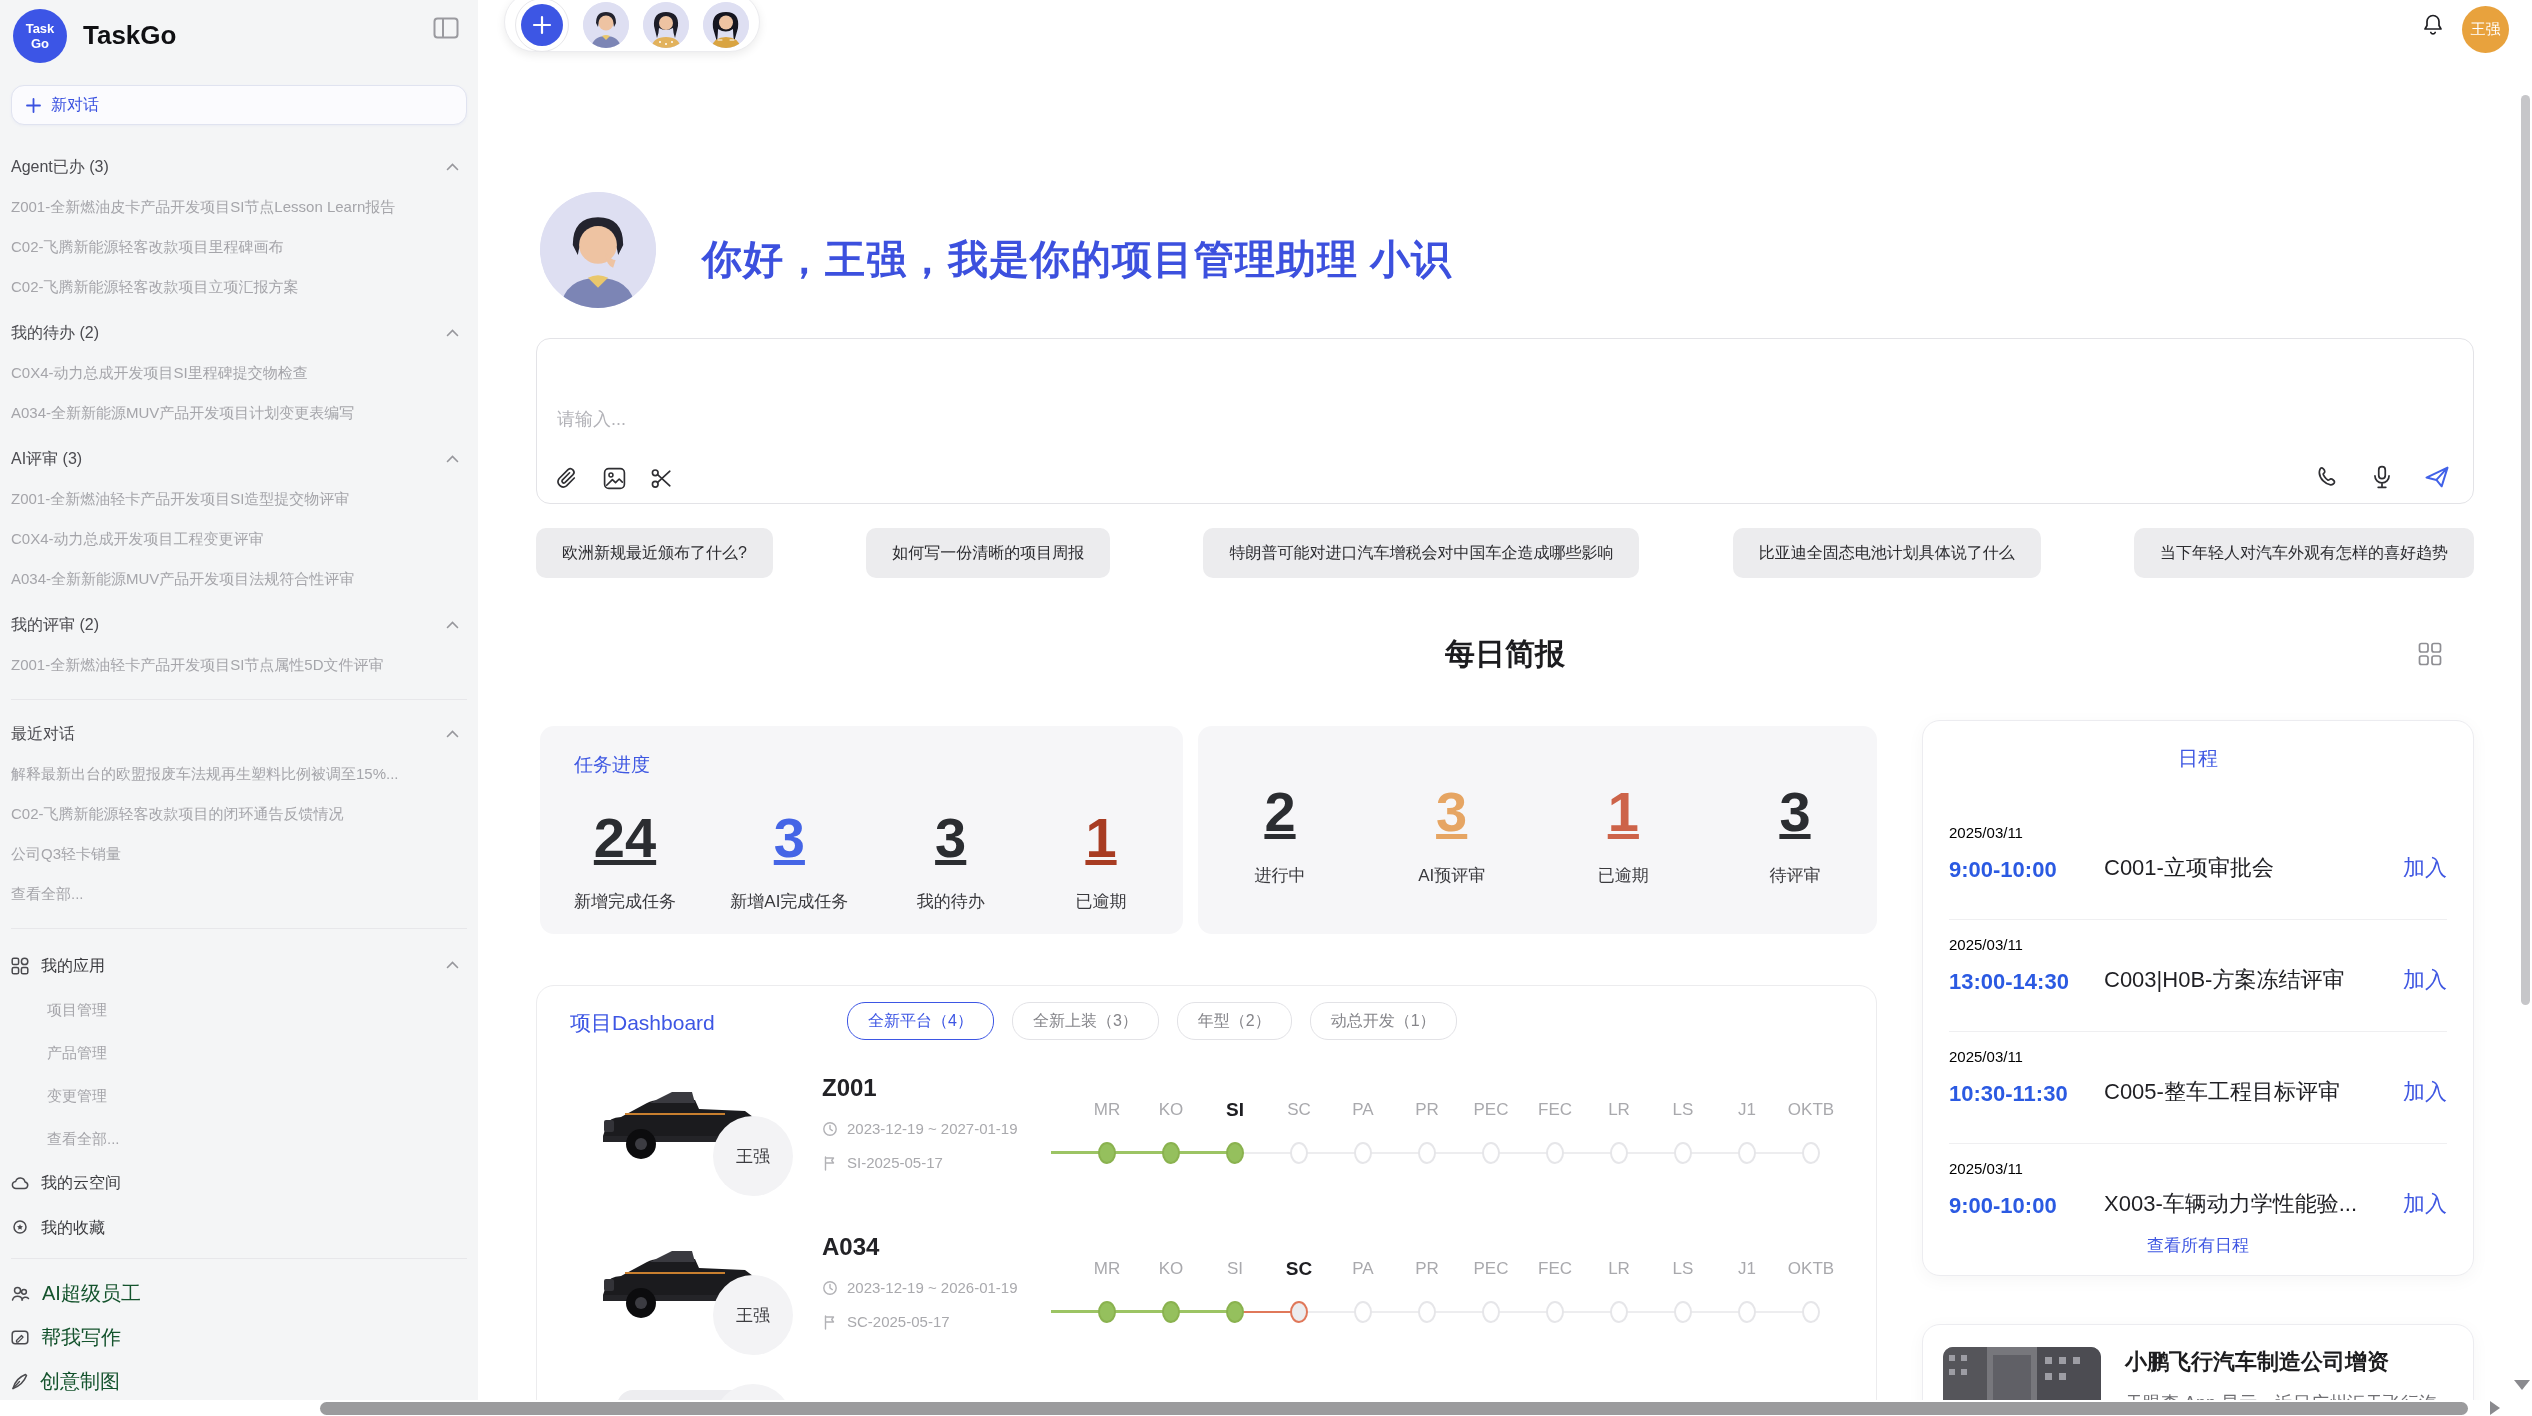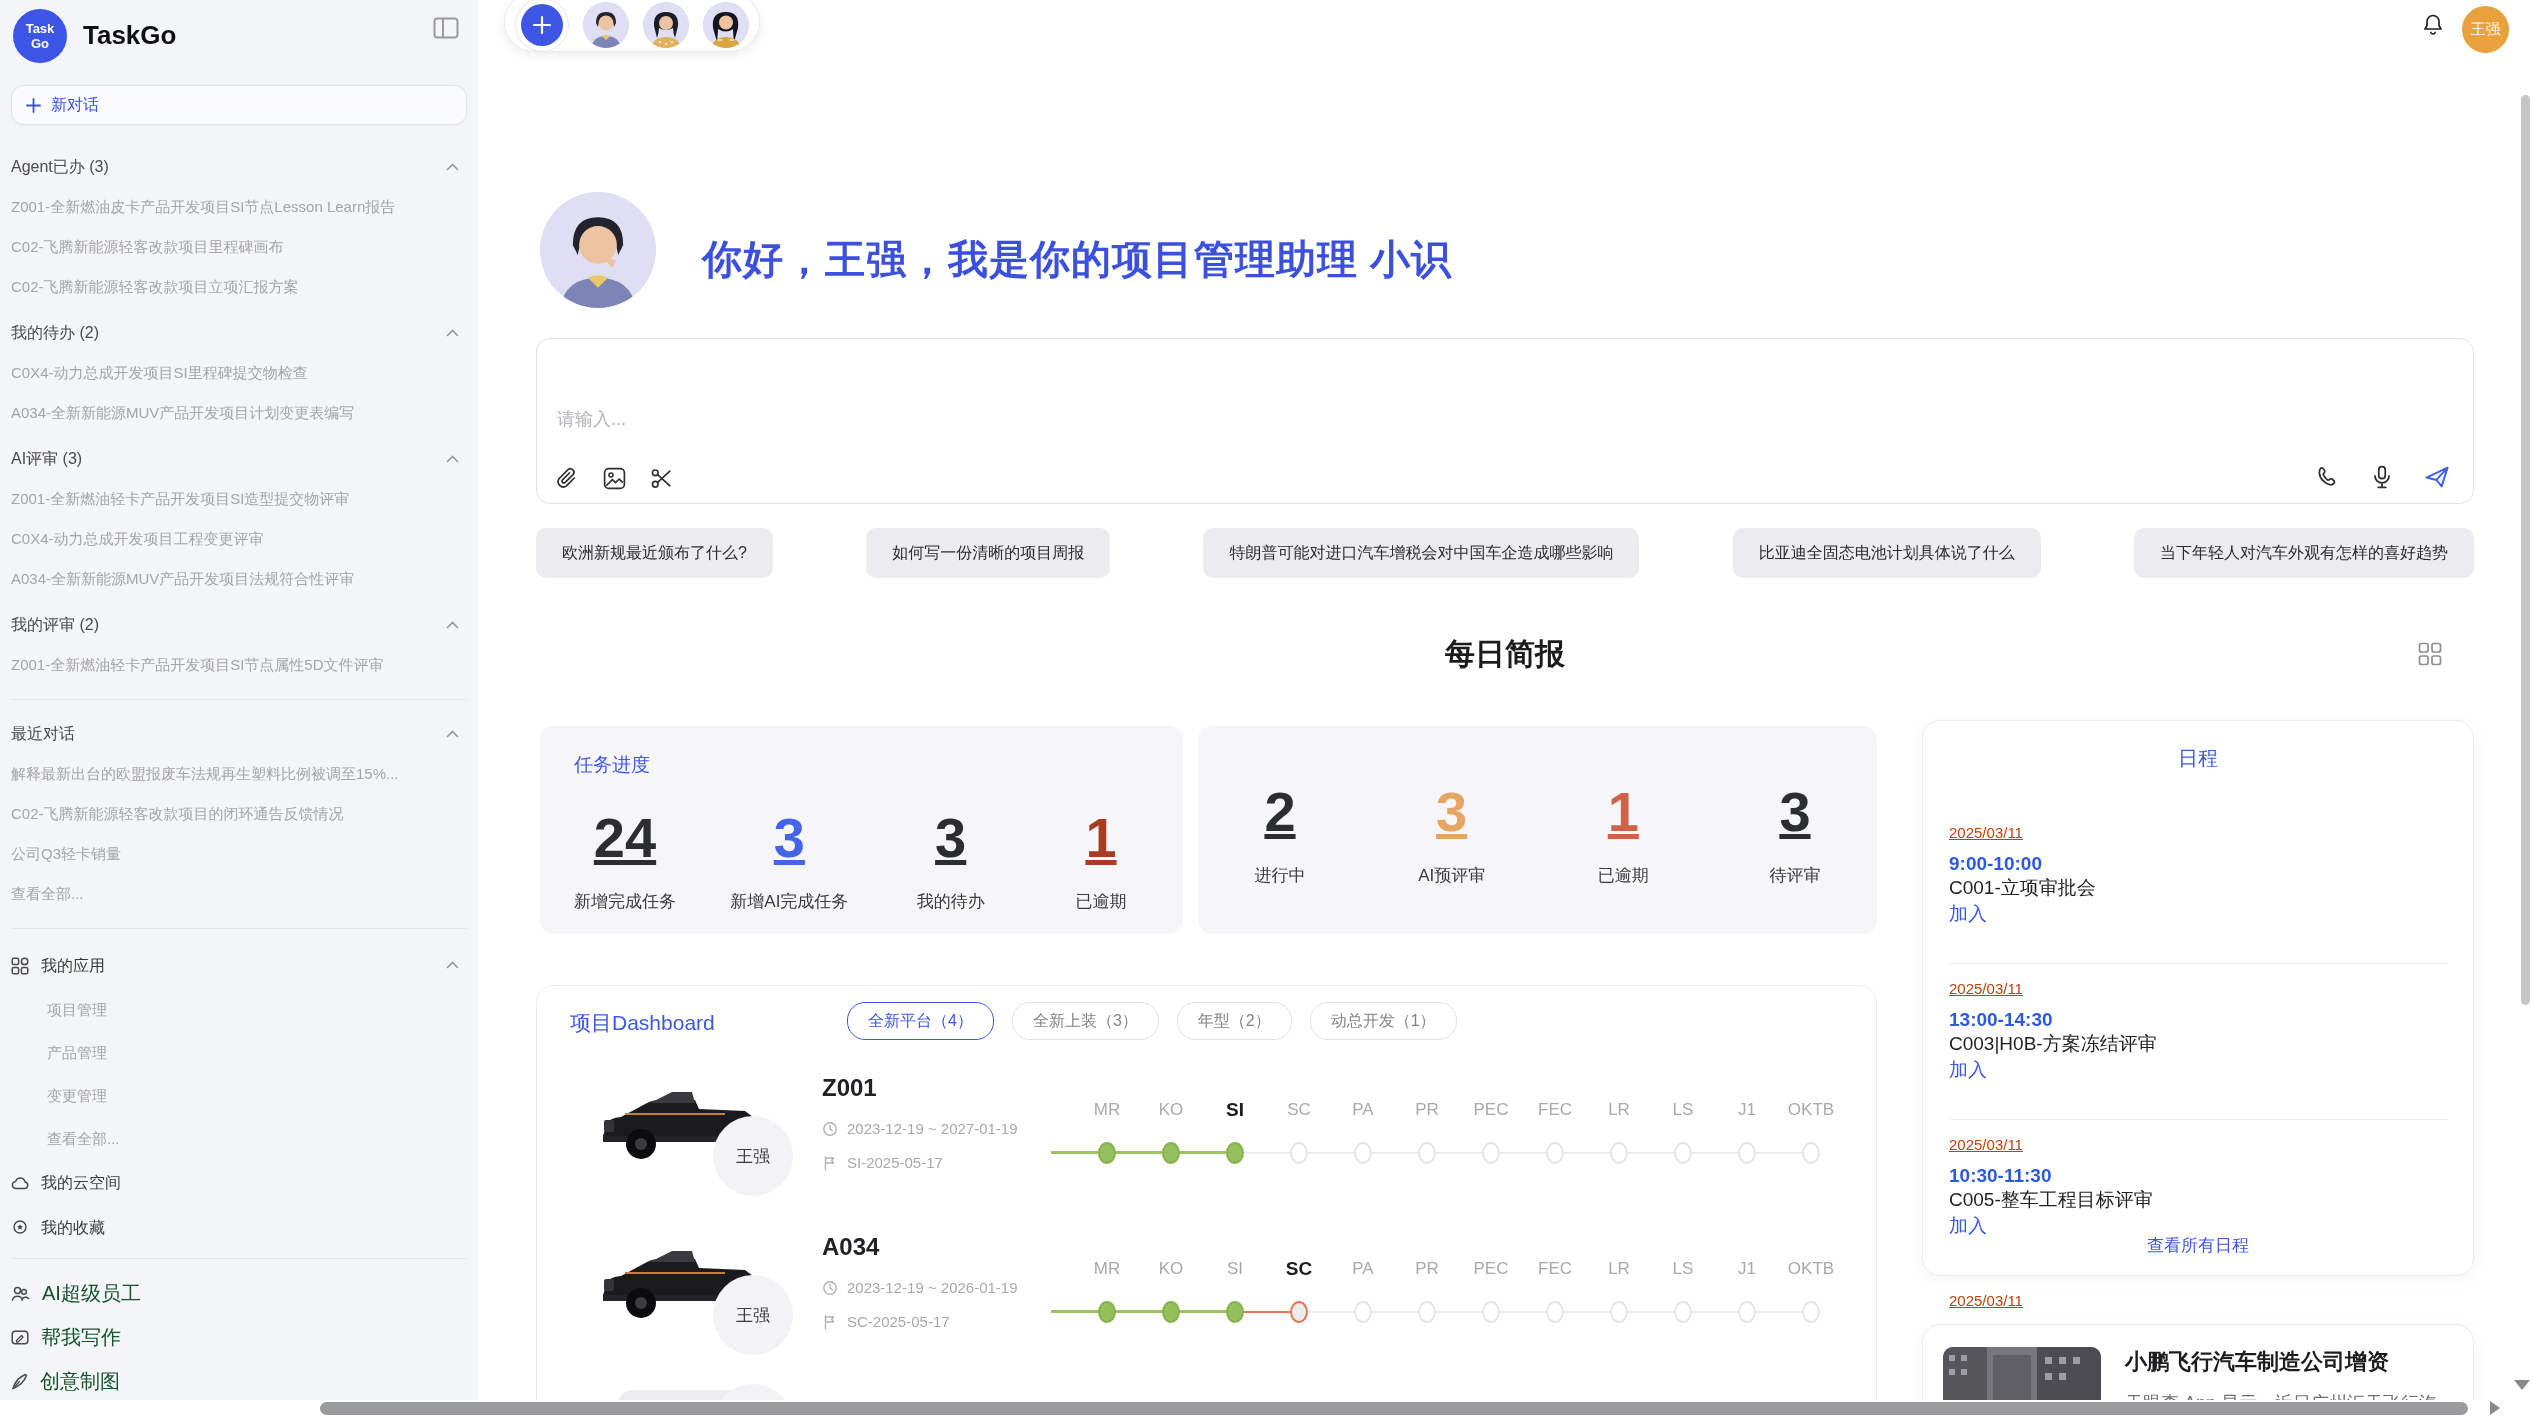--- a/index.html
+++ b/index.html
@@ -116,22 +116,22 @@
   .row3-badge-hint{position:absolute;left:176px;top:398px;width:80px;height:80px;border-radius:50%;
                    background:#f3f3f5;}
 
   
   .sched-card{position:absolute;left:1922px;top:720px;width:552px;height:556px;background:#fff;
               border:1px solid #ececf0;border-radius:18px;box-sizing:border-box;
               box-shadow:0 4px 18px rgba(0,0,0,.04);padding-top:24px;}
   .sched-title{text-align:center;font-size:20px;color:#3f58e2;margin-bottom:36px;}
   .sched-item{position:relative;margin:0 26px;padding:16px 0 36px;border-bottom:1px solid #efeff1;}
   .sched-item.last{border-bottom:none;}
-  .s-date{font-size:15px;color:#c2410c;margin-bottom:12px;text-decoration:underline;}
-  .s-row{display:flex;align-items:flex-start;font-size:19px;flex-direction:column;}
+  .s-date{font-size:15px;color:#000000;margin-bottom:12px;}
+  .s-row{display:flex;align-items:flex-end;font-size:22px;}
   .s-time{width:155px;color:#2b5ae2;font-weight:bold;}
   .s-title{flex:1;color:#1f1f23;}
   .s-join{color:#3f57e2;cursor:pointer;}
   .sched-footer{position:absolute;left:0;right:0;bottom:18px;text-align:center;font-size:17px;
                 color:#3f57e2;cursor:pointer;}
 
   
   .news-card{position:absolute;left:1922px;top:1324px;width:552px;height:150px;background:#fff;
              border:1px solid #ececf0;border-radius:18px;box-sizing:border-box;
              box-shadow:0 4px 18px rgba(0,0,0,.04);}

